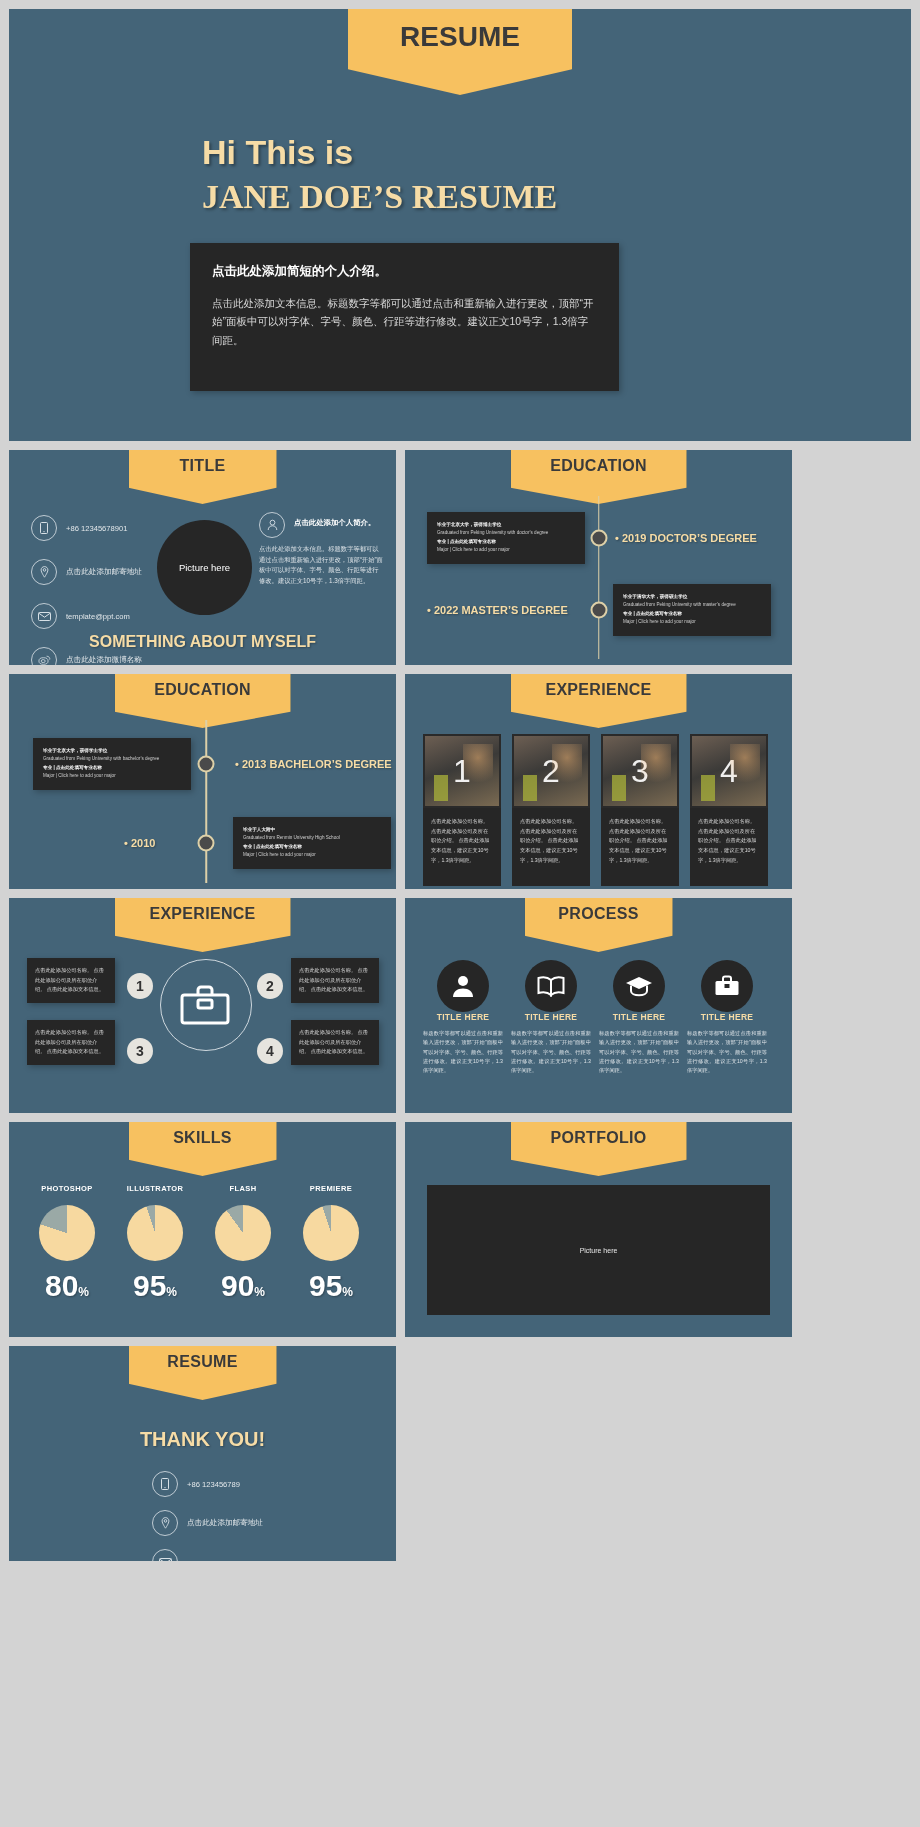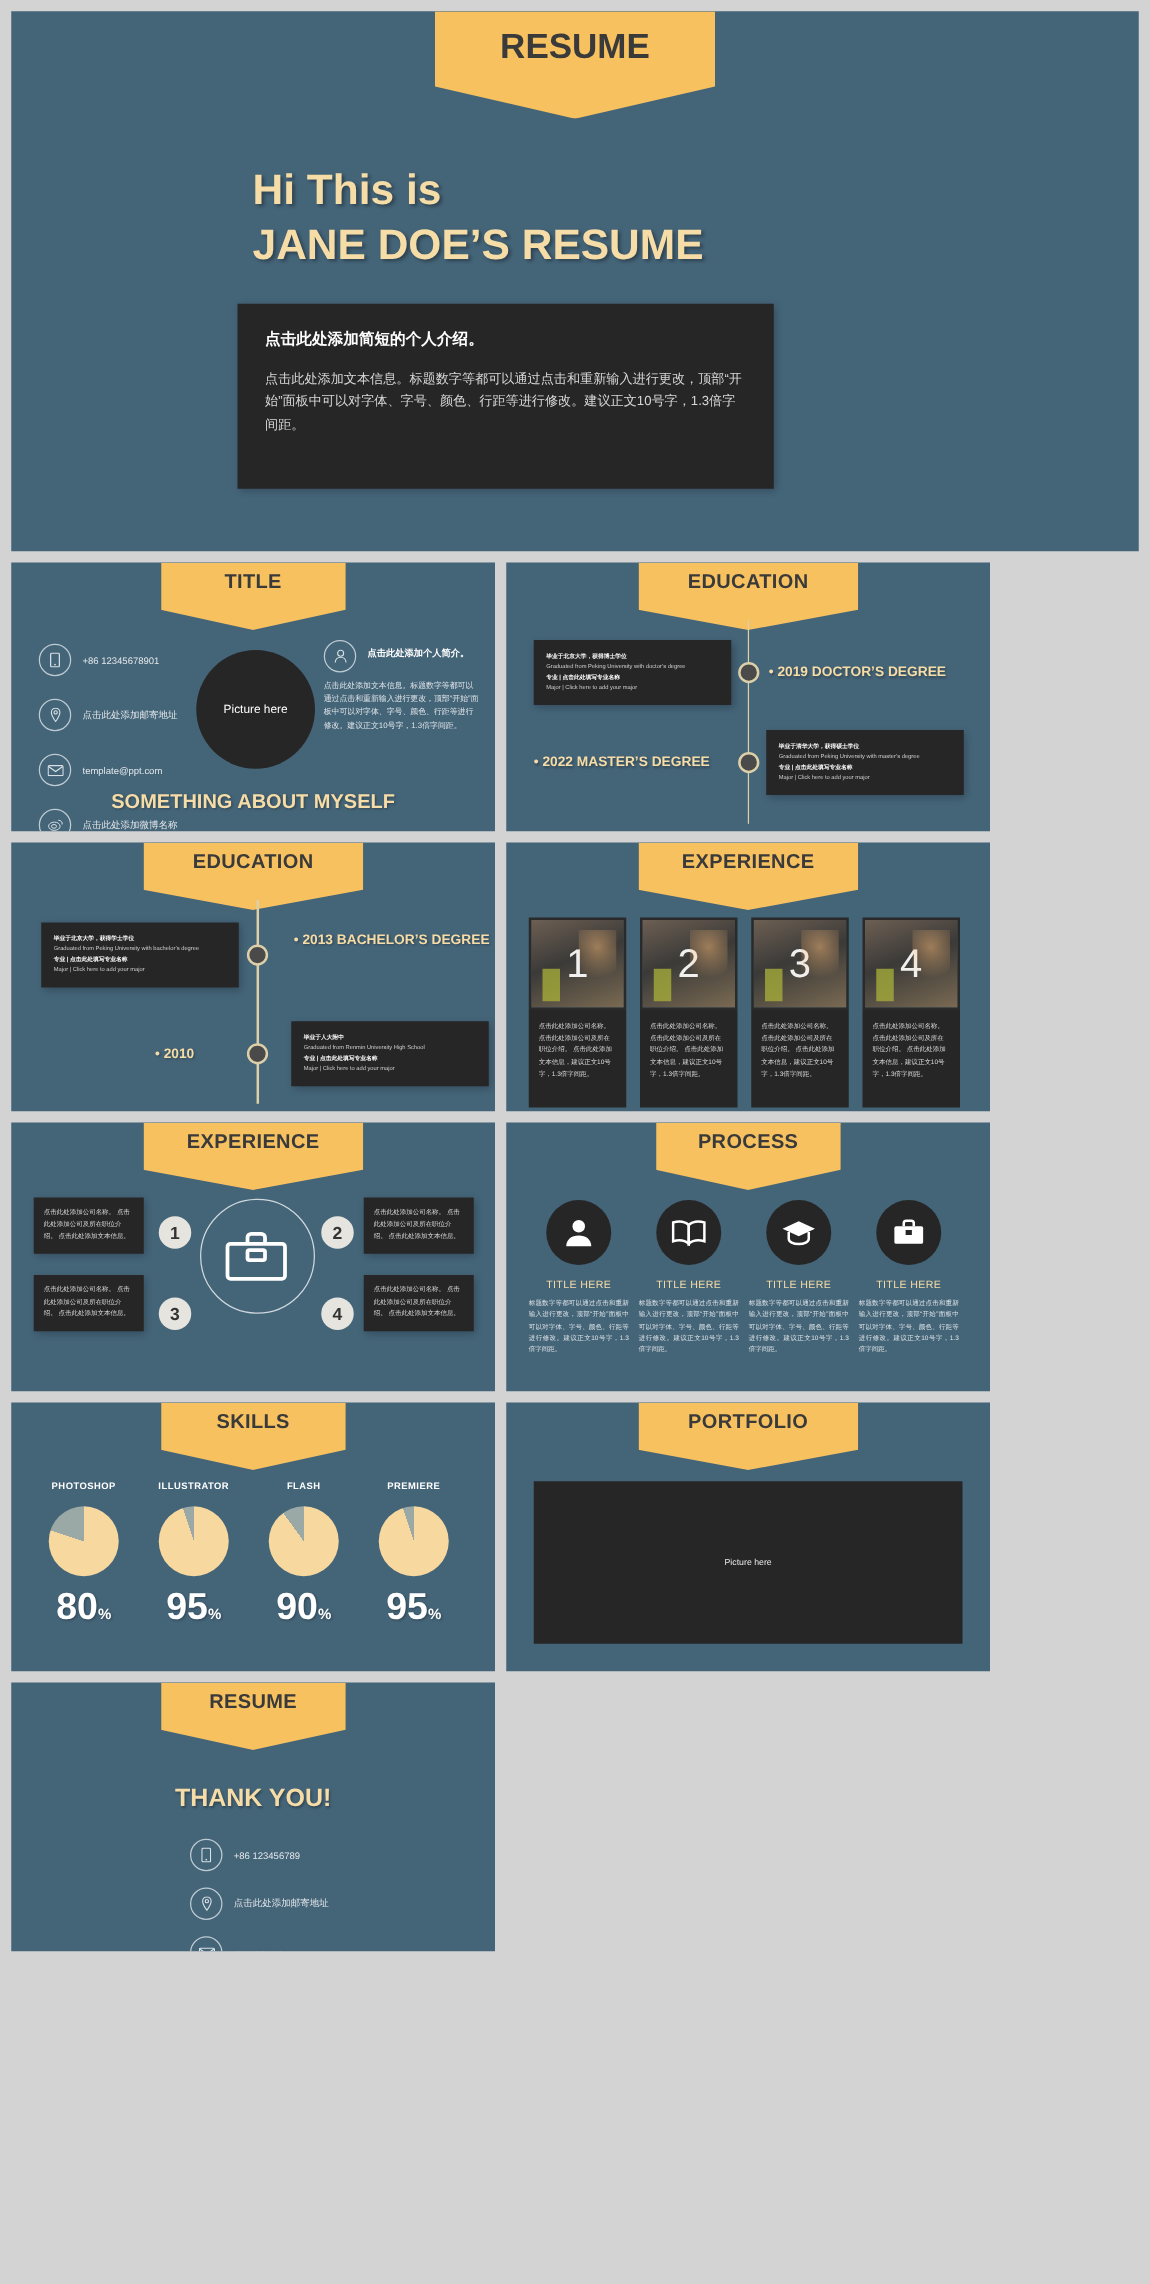--- a/index.html
+++ b/index.html
@@ -12,21 +12,21 @@
   .ribbon{position:absolute;top:0;left:50%;transform:translateX(-50%);background:#f7c160;
     color:#3a3a3a;font-weight:bold;text-align:center;line-height:1;
     clip-path:polygon(0 0,100% 0,100% 70%,50% 100%,0 70%);
     box-shadow:2px 2px 5px rgba(0,0,0,.22);}
   .ribbon.big{width:224px;height:72px;font-size:28px;padding-top:14px;}
   .ribbon.sml{width:148px;height:46px;font-size:16px;padding-top:8px;letter-spacing:.3px;}
   .ribbon.sml.wide{width:176px;}
   
   .cover-title{position:absolute;left:193px;top:122px;color:#f6dca6;font-weight:bold;
     font-size:34px;line-height:1.28;text-shadow:2px 2px 3px rgba(0,0,0,.35);}
-  .cover-title .l2{font-size:34px;}
+  .cover-title .l2{font-size:34px;font-family:Liberation Serif, serif;}
   .darkbox{background:#262626;color:#e9e9e9;box-shadow:2px 2px 6px rgba(0,0,0,.25);}
   .cover-box{position:absolute;left:181px;top:234px;width:429px;height:148px;padding:20px 22px;box-sizing:border-box;}
   .cover-box h4{margin:0 0 14px 0;font-size:12.5px;color:#fff;font-weight:bold;}
   .cover-box p{margin:0;font-size:10.5px;line-height:1.75;color:#d8d8d8;}
   
   .about-left{position:absolute;left:22px;top:65px;width:145px;}
   .about-right{position:absolute;left:250px;top:62px;width:125px;}
   .contact-row{display:flex;align-items:center;margin-bottom:18px;}
   .cicon{width:24px;height:24px;border-radius:50%;border:1px solid #bfcbd3;display:flex;
     align-items:center;justify-content:center;color:#d7e0e6;font-size:11px;flex:0 0 auto;margin-right:9px;}
@@ -59,21 +59,21 @@
   .etext{background:#262626;color:#dcdcdc;font-size:5.2px;line-height:1.85;padding:9px 8px;box-sizing:border-box;height:78px;}
   
   .ecircle{position:absolute;width:26px;height:26px;border-radius:50%;background:#e6e4de;color:#333;
     display:flex;align-items:center;justify-content:center;font-size:14px;font-weight:bold;}
   .ebox{position:absolute;width:88px;padding:8px;box-sizing:border-box;font-size:5.2px;line-height:1.85;color:#dcdcdc;}
   .briefcase-ring{position:absolute;left:151px;top:61px;width:90px;height:90px;border-radius:50%;border:1.5px solid #cfd8de;}
   
   .pcol{position:absolute;width:88px;text-align:center;}
   .pcircle{width:52px;height:52px;border-radius:50%;background:#262626;margin:0 auto;
     display:flex;align-items:center;justify-content:center;color:#fff;}
-  .ptitle{color:#f6dca6;font-weight:normal;font-size:8.5px;margin-top:10px;letter-spacing:.3px;}
+  .ptitle{color:#f6dca6;font-weight:bold;font-size:8.5px;margin-top:0;letter-spacing:.3px;}
   .ptext{font-size:5.2px;line-height:1.8;color:#dde3e7;margin-top:7px;text-align:justify;padding:0 4px;}
   
   .scol{position:absolute;width:88px;text-align:center;}
   .slabel{color:#fff;font-weight:bold;font-size:7.5px;letter-spacing:.4px;}
   .pie{width:56px;height:56px;border-radius:50%;margin:12px auto 0 auto;}
   .pct{color:#fff;font-size:30px;font-weight:bold;margin-top:8px;text-shadow:1px 1px 2px rgba(0,0,0,.3);}
   .pct small{font-size:12px;font-weight:bold;}
   
   .pf-box{position:absolute;left:22px;top:63px;right:22px;bottom:22px;background:#262626;color:#e7e7e7;
     display:flex;align-items:center;justify-content:center;font-size:7px;}
@@ -183,21 +183,21 @@
     <div class="ribbon sml wide">EDUCATION</div>
     <div class="tl-line" style="left:51%;"></div>
     <div class="tl-dot" style="left:51%;top:90px;"></div>
     <div class="tl-dot" style="left:51%;top:169px;"></div>
     <div class="darkbox edu-box" style="left:24px;top:64px;">
       <div class="cn">毕业于北京大学，获得学士学位</div>
       <div class="en">Graduated from Peking University with bachelor’s degree</div>
       <div class="cn">专业 | 点击此处填写专业名称</div>
       <div class="en">Major | Click here to add your major</div>
     </div>
-    <div class="edu-label" style="left:226px;top:72px;">• 2013 BACHELOR’S DEGREE</div>
+    <div class="edu-label" style="left:226px;top:84px;">• 2013 BACHELOR’S DEGREE</div>
     <div class="edu-label" style="left:115px;top:163px;">• 2010</div>
     <div class="darkbox edu-box" style="left:224px;top:143px;">
       <div class="cn">毕业于人大附中</div>
       <div class="en">Graduated from Renmin University High School</div>
       <div class="cn">专业 | 点击此处填写专业名称</div>
       <div class="en">Major | Click here to add your major</div>
     </div>
   </div>
 
   <div class="slide half">

